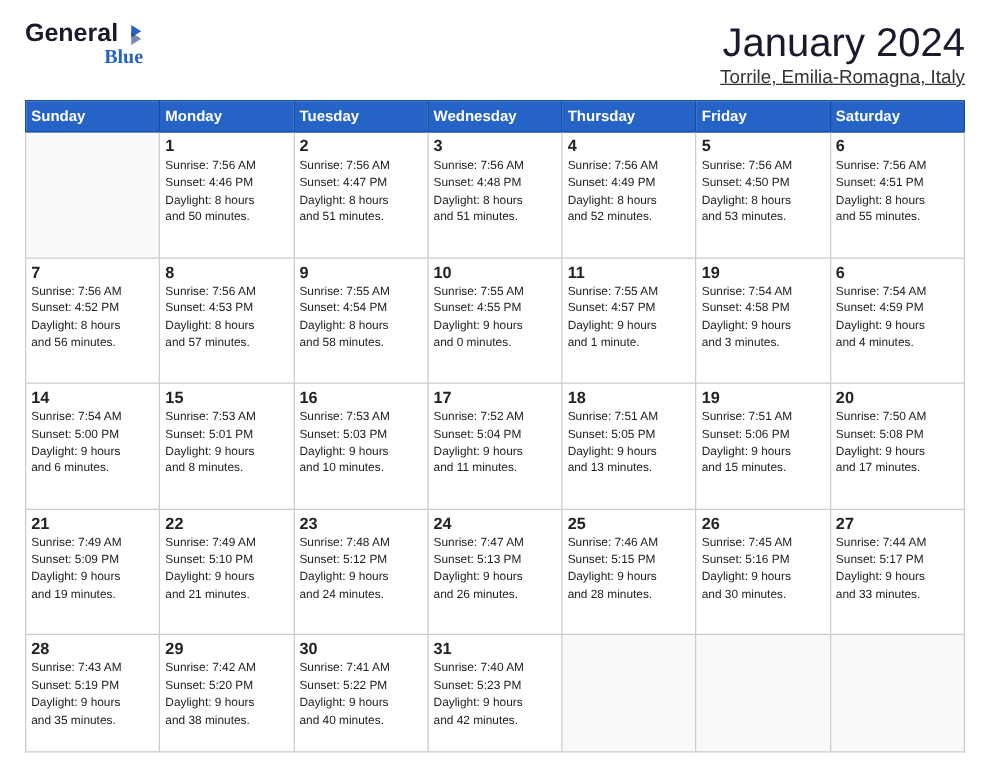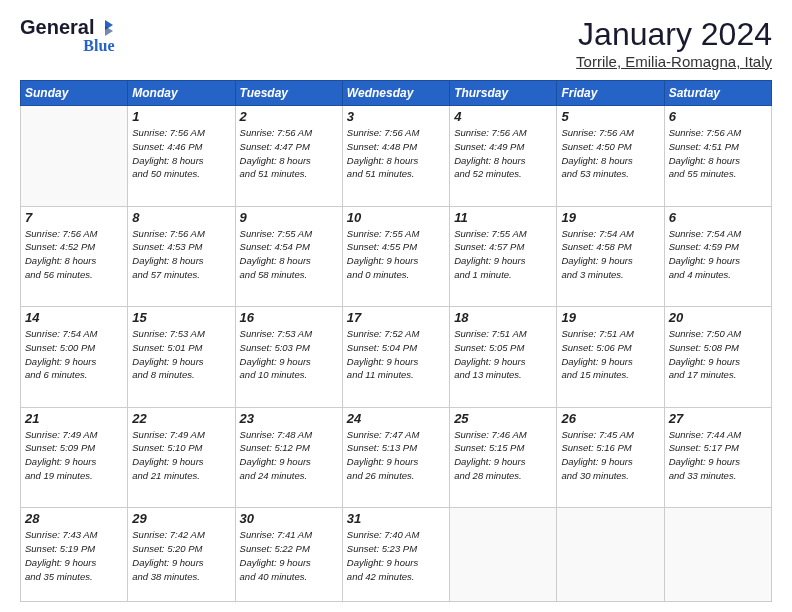--- a/index.html
+++ b/index.html
@@ -54,21 +54,20 @@
       font-size: 15px;
       color: #333;
       text-decoration: underline;
     }
     .calendar {
       flex: 1;
       border: 1px solid #ccc;
       border-collapse: collapse;
       width: 100%;
       table-layout: fixed;
-      font-style: italic;
     }
     .calendar th {
       background: #2563c7;
       color: #fff;
       font-size: 12px;
       font-weight: bold;
       padding: 5px 4px;
       border: 1px solid #1a4fa0;
       text-align: left;
     }

